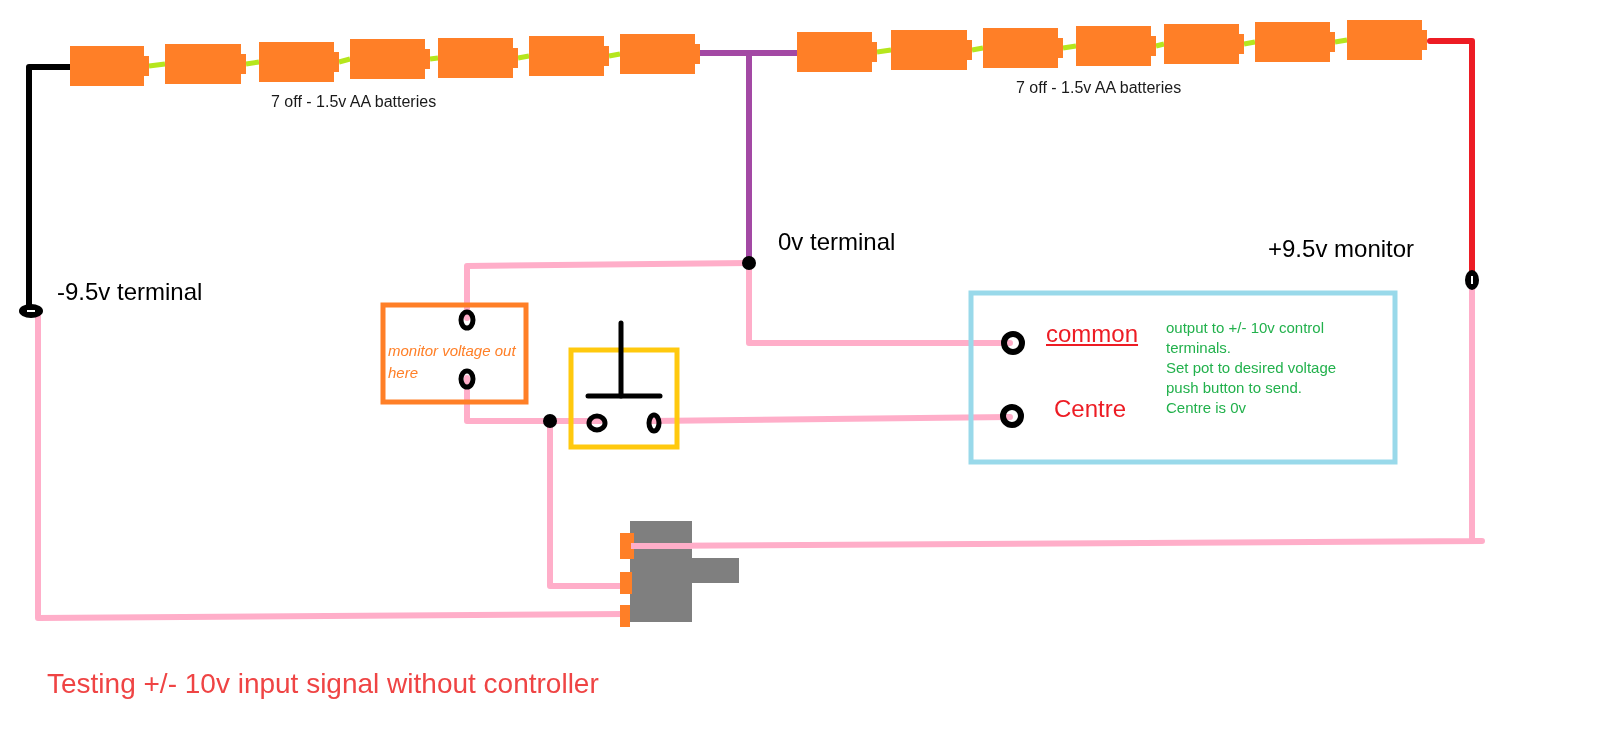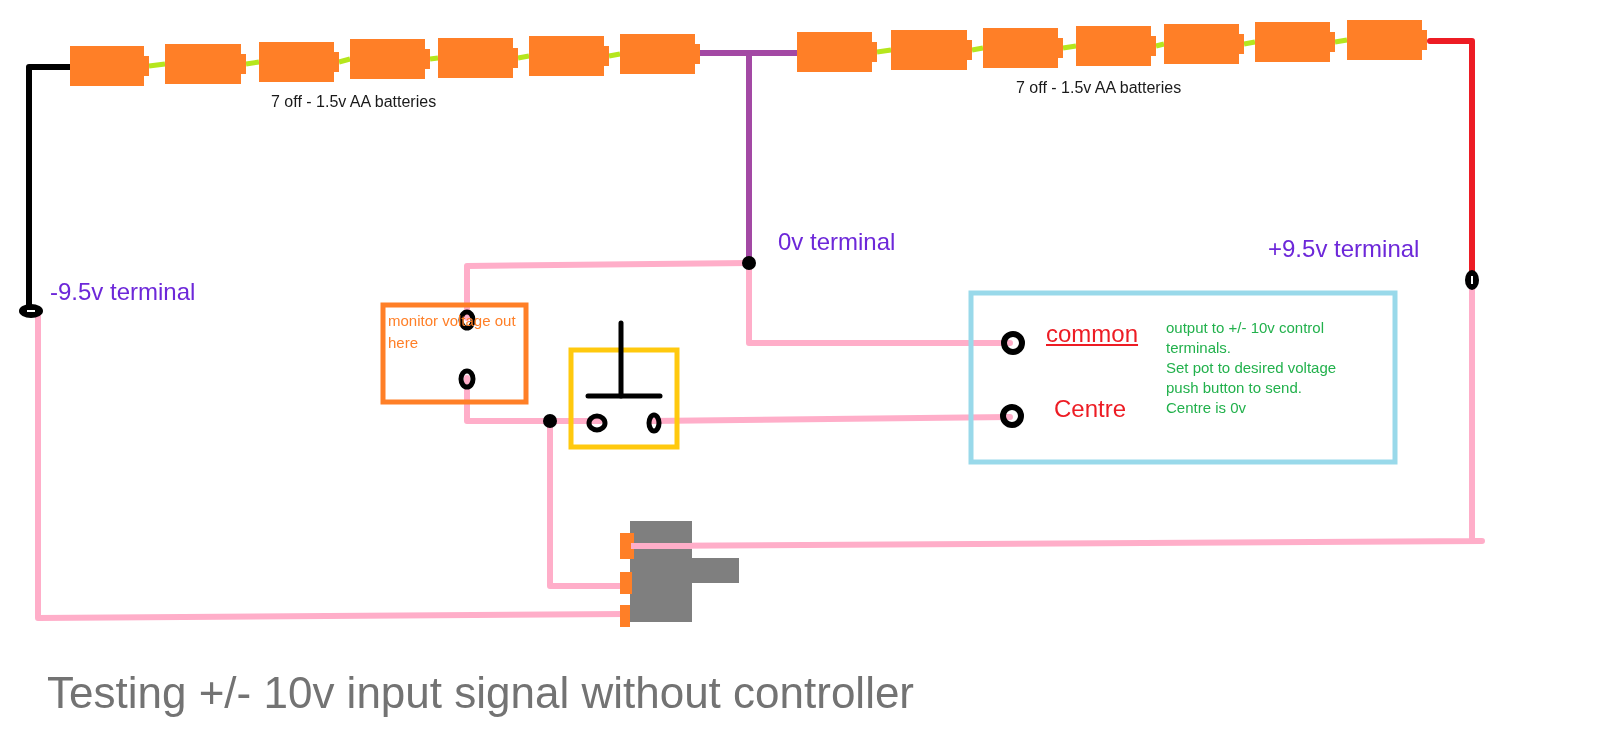--- a/index.html
+++ b/index.html
@@ -1,24 +1,24 @@
 <!DOCTYPE html>
 <html><head>
 <meta charset="utf-8">
 <style>
   html, body { margin: 0; padding: 0; background: #ffffff; }
   body { width: 1600px; height: 745px; position: relative; overflow: hidden; font-family: "Liberation Sans", sans-serif; }
   svg#diagram { position: absolute; left: 0; top: 0; width: 1600px; height: 745px; }
   .lbl { position: absolute; white-space: nowrap; font-family: "Liberation Sans", sans-serif; }
   .batt-label { font-size: 16px; color: #1a1a1a; }
-  .term-label { font-size: 24px; color: #6d28d9; }
+  .term-label { font-size: 24px; color: #000000; }
   .conn-label { font-size: 24px; color: #ed1c24; }
   .monitor-label { font-size: 15px; color: #ff7f27; line-height: 22px; white-space: normal; width: 140px; }
   .note { font-size: 15px; color: #22b14c; line-height: 20px; white-space: pre-line; }
-  .title { font-size: 44px; color: #737373; }
+  .title { font-size: 28px; color: #ef4444; }
 </style>
 </head>
 <body>
 
 <svg id="diagram" xmlns="http://www.w3.org/2000/svg" viewBox="0 0 1600 745">
 
   <g fill="none" stroke-linecap="round" stroke-linejoin="round">
 
     <polyline points="70,67 29,67 29,310" stroke="#000" stroke-width="6"></polyline>
 
@@ -140,25 +140,25 @@
     <rect x="620" y="572" width="12" height="22" fill="#ff7f27"></rect>
     <rect x="620" y="605" width="10" height="22" fill="#ff7f27"></rect>
   </g>
 
   <polyline points="631,546 692,546" stroke="#ffaec9" stroke-width="6" fill="none"></polyline>
 </svg>
 
 <div class="lbl batt-label" style="left:271px; top:93px;">7 off - 1.5v AA batteries</div>
 <div class="lbl batt-label" style="left:1016px; top:79px;">7 off - 1.5v AA batteries</div>
 
-<div class="lbl term-label" style="left:50px; top:278px;">-9.5v terminal</div>
+<div class="lbl term-label" style="left:57px; top:278px;">-9.5v terminal</div>
 <div class="lbl term-label" style="left:778px; top:228px;">0v terminal</div>
-<div class="lbl term-label" style="left:1268px; top:235px;">+9.5v terminal</div>
+<div class="lbl term-label" style="left:1268px; top:235px;">+9.5v monitor</div>
 
-<div class="lbl monitor-label" style="left:388px; top:310px;">monitor voltage out here</div>
+<div class="lbl monitor-label" style="left:388px; top:340px;font-style:italic;">monitor voltage out here</div>
 
 <div class="lbl conn-label" style="left:1046px; top:320px;text-decoration:underline;">common</div>
 <div class="lbl conn-label" style="left:1054px; top:395px;">Centre</div>
 <div class="lbl note" style="left:1166px; top:318px;">output to +/- 10v control
 terminals.
 Set pot to desired voltage
 push button to send.
 Centre is 0v</div>
 
 <div class="lbl title" style="left:47px; top:668px;">Testing +/- 10v input signal without controller</div>

